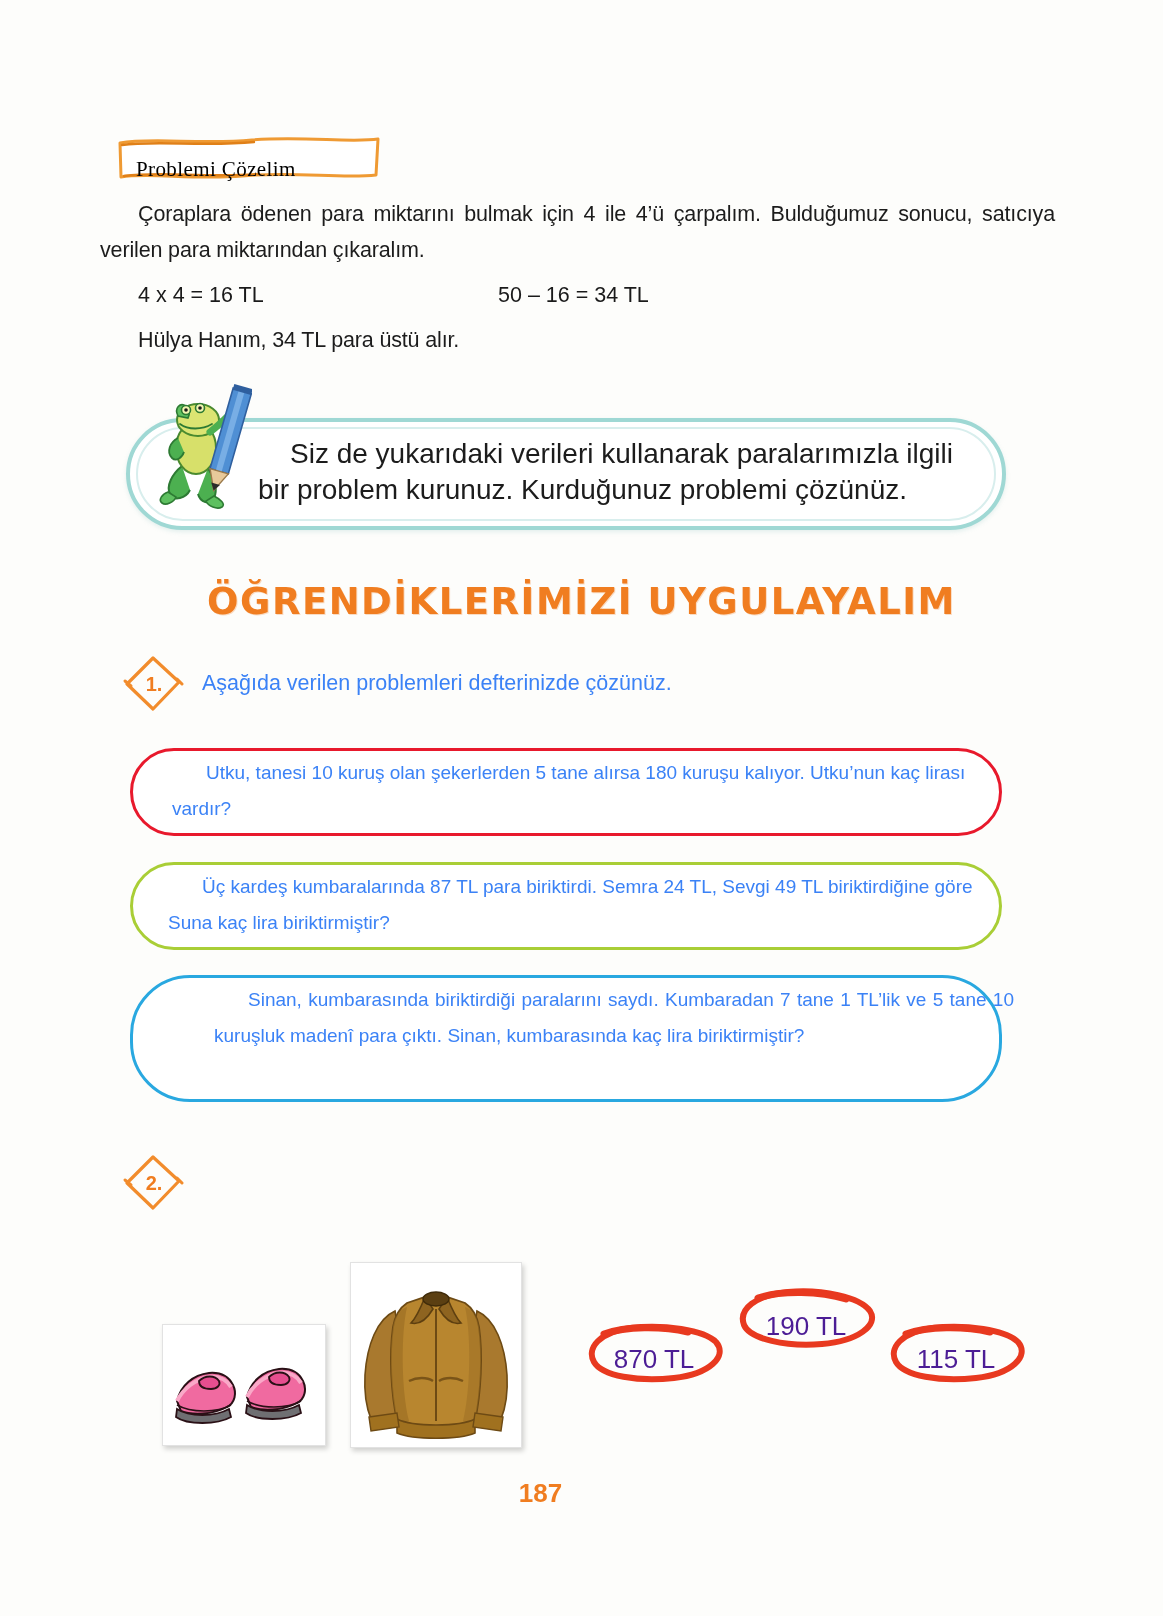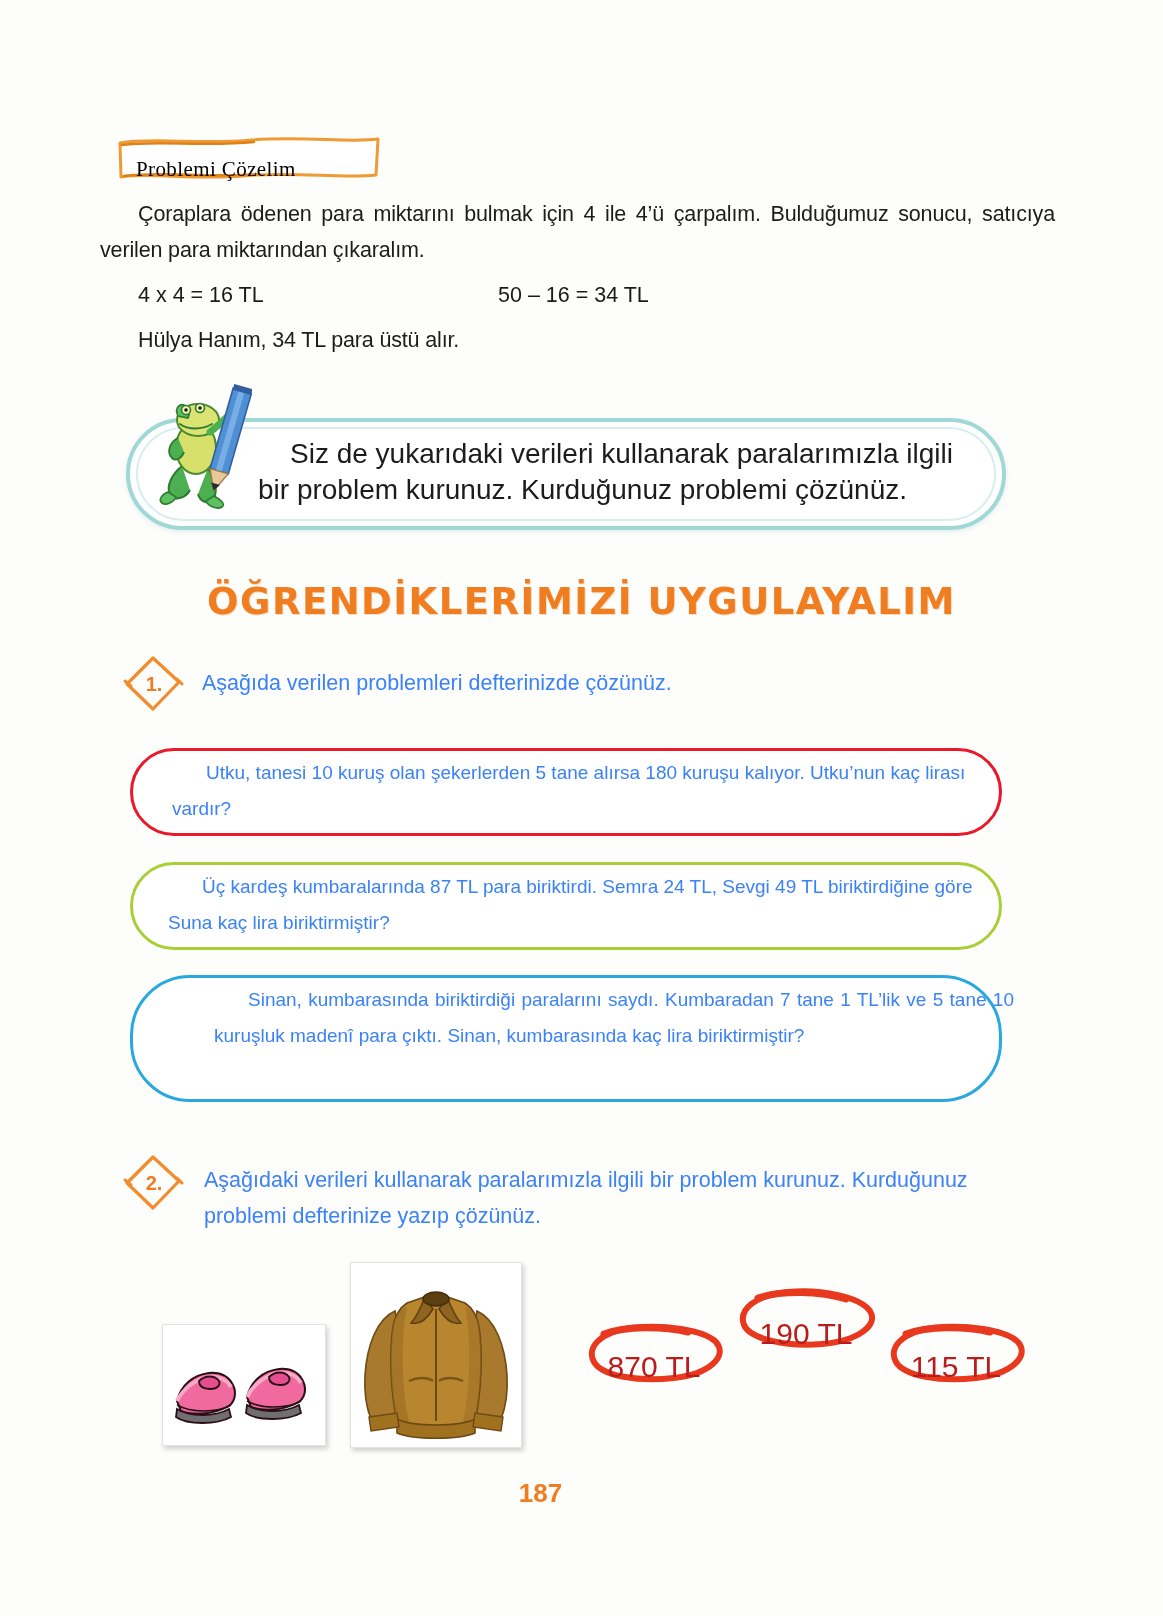--- a/index.html
+++ b/index.html
@@ -186,27 +186,27 @@
 
   
   .price-tag {
     position: absolute;
     width: 152px;
     height: 66px;
   }
   .price-tag svg { position: absolute; left: 0; top: 0; }
   .price-label {
     position: absolute;
-    left: 0; top: 16px;
+    left: 0; top: 8px;
     width: 152px; height: 66px;
     display: flex;
     align-items: center;
     justify-content: center;
-    font-size: 30px;
-    color: #b91c1c;
+    font-size: 26px;
+    color: #4c1d95;
   }
 
   
   .page-number {
     position: absolute;
     left: 0;
     top: 1478px;
     width: 1081px;
     text-align: center;
     font-size: 26px;
@@ -293,21 +293,20 @@
   <div class="bubble-text" style="left:170px; top:982px; width:800px; text-align:justify;margin-left:44px;">Sinan, kumbarasında biriktirdiği paralarını saydı. Kumbaradan 7 tane 1 TL’lik ve 5 tane 10 kuruşluk madenî para çıktı. Sinan, kumbarasında kaç lira biriktirmiştir?</div>
 
   <div class="diamond" style="left:122px; top:1152px;">
     <svg width="62" height="62" viewBox="0 0 62 62">
       <path d="M31,5 L57,29 L31,56 L5,31 Z" fill="none" stroke="#f28c2c" stroke-width="3.2" stroke-linejoin="round"></path>
       <path d="M3,28 L9,33" fill="none" stroke="#f28c2c" stroke-width="3" stroke-linecap="round"></path>
       <path d="M55,26 L60,31" fill="none" stroke="#f28c2c" stroke-width="3" stroke-linecap="round"></path>
     </svg>
     <div class="diamond-num">2.</div>
   </div>
-  <div class="item-text" style="left:204px; top:1162px; width:830px;">Aşağıdaki verileri kullanarak paralarımızla ilgili bir problem kurunuz. Kurduğunuz problemi defterinize yazıp çözünüz.</div>
 
   <div class="photo-frame" style="left:162px; top:1324px; width:164px; height:122px;">
     <svg width="162" height="120" viewBox="0 0 162 120">
       <rect width="162" height="120" fill="#ffffff"></rect>
 
       <g>
         <path d="M14,76 C18,60 30,50 46,48 C58,47 66,52 70,60 C74,68 72,78 64,82 C50,90 28,90 18,86 Z" fill="#f06aa0" stroke="#2a1016" stroke-width="2"></path>
         <path d="M14,76 C20,64 32,54 46,52 C56,51 64,55 68,62" fill="none" stroke="#f9a9c8" stroke-width="4"></path>
         <path d="M36,56 C42,50 52,50 56,56 C58,60 54,64 48,64 C42,64 36,62 36,56 Z" fill="#e64e8f" stroke="#2a1016" stroke-width="1.8"></path>
         <path d="M14,84 C26,92 52,92 66,84 L68,92 C54,100 24,100 13,92 Z" fill="#6f6f72" stroke="#2a1016" stroke-width="1.8"></path>

